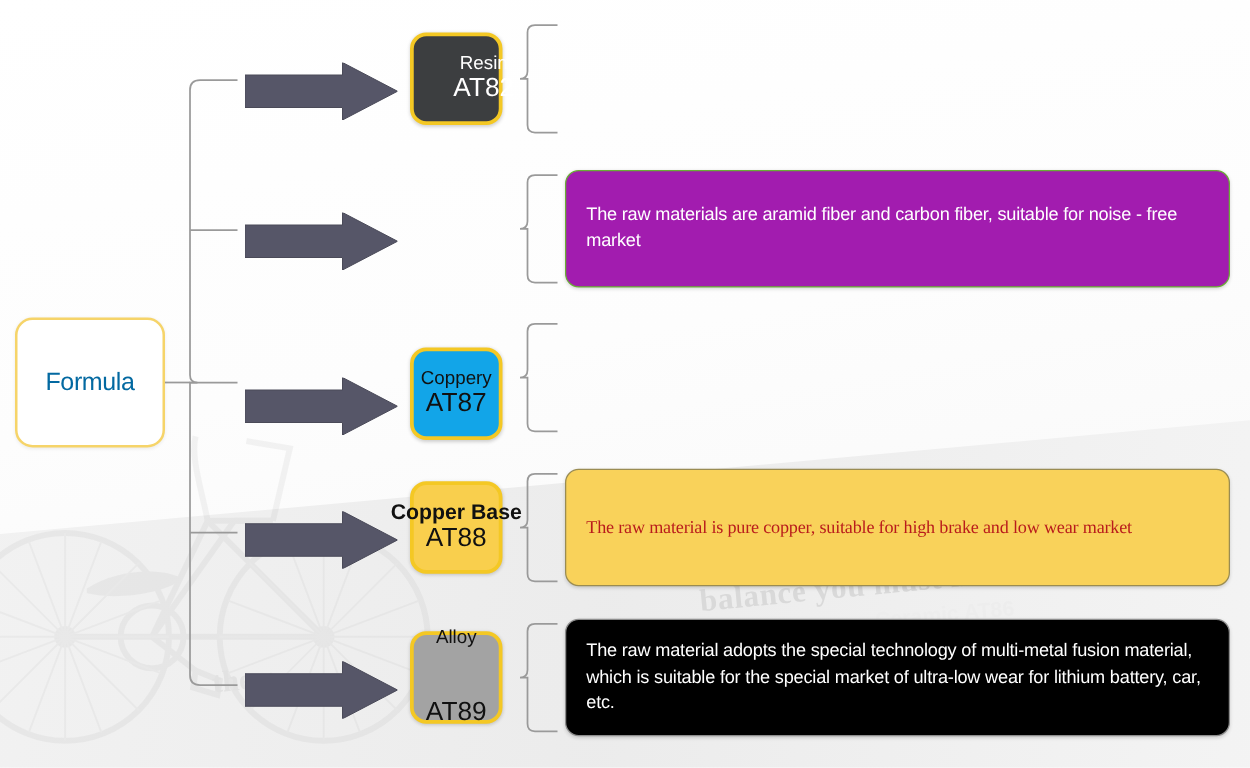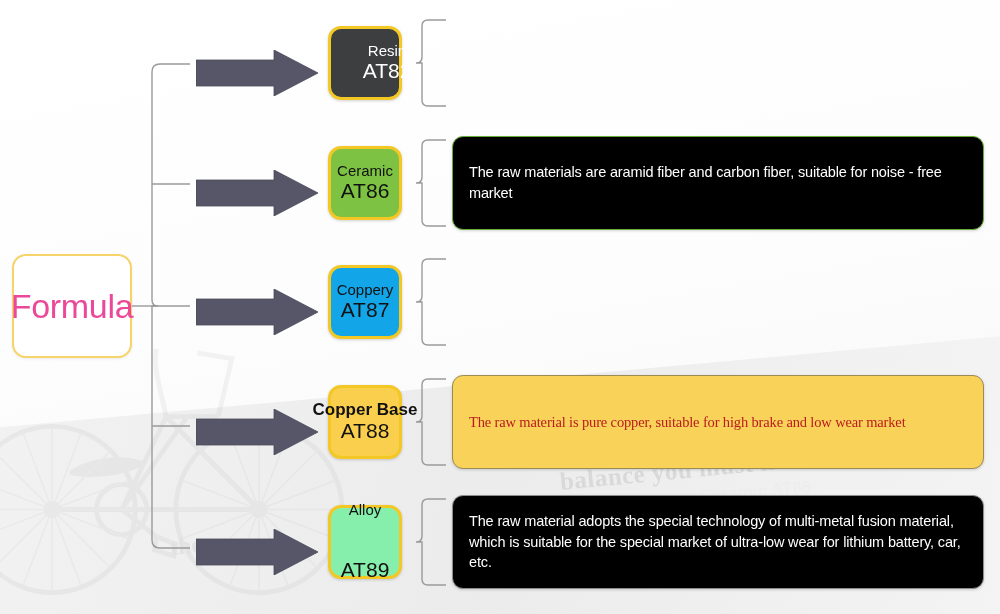--- a/index.html
+++ b/index.html
@@ -117,22 +117,22 @@
     background: #ffffff;
     border: 2px solid #f6d469;
     border-radius: 14px;
     display: flex;
     align-items: center;
     justify-content: center;
     box-shadow: 0 1px 3px rgba(0,0,0,0.07);
   }
 
   #root-node .root-label {
-    font-size: 34px;
-    color: #ec4899;
+    font-size: 20px;
+    color: #0369a1;
     letter-spacing: -0.3px;
   }
 
   
   .row {
     position: absolute;
     left: 0;
     width: 1000px;
     height: 120px;
   }
@@ -195,46 +195,46 @@
   .desc-text {
     font-size: 14.5px;
     line-height: 1.42;
     color: #ffffff;
     letter-spacing: -0.15px;
   }
 
   
   #row-0 { top: 14px; }
   #row-1 { top: 134px; }
-  #row-2 { top: 253px; text-align: right; }
+  #row-2 { top: 266px; text-align: right; }
   #row-3 { top: 373px; }
   #row-4 { top: 493px; }
 
   
   .theme-dark .node-box   { background: #3c3e40; border-color: #f4c824; }
   .theme-dark .node-name,
   .theme-dark .node-code  { color: #ffffff; margin-left: 44px; }
   .theme-dark .desc-box   { background: #3c3e40; border: 1px solid #2e3032; }
 
   .theme-green .node-box  { background: #7dc242; border-color: #f4c824; }
   .theme-green .node-name,
   .theme-green .node-code { color: #111111; }
-  .theme-green .desc-box  { background: #000000; border: 1px solid #6aad36; }
+  .theme-green .desc-box  { background: #a21caf; border: 1px solid #6aad36; }
 
   .theme-blue .node-box   { background: #12a5e8; border-color: #f4c824; }
   .theme-blue .node-name,
   .theme-blue .node-code  { color: #111111; }
   .theme-blue .desc-box   { background: #12a5e8; border: 1px solid #4a5a66; }
 
   .theme-yellow .node-box  { background: #f9cf4d; border-color: #f4c824; }
   .theme-yellow .node-name,
   .theme-yellow .node-code { color: #111111; }
   .theme-yellow .desc-box  { background: #f9d25a; border: 1px solid #9a8c52; }
 
-  .theme-gray .node-box   { background: #86efac; border-color: #f4c824; gap: 40px; }
+  .theme-gray .node-box   { background: #a3a3a3; border-color: #f4c824; gap: 40px; }
   .theme-gray .node-name,
   .theme-gray .node-code  { color: #111111; }
   .theme-gray .desc-box   { background: #000000; border: 1px solid #8d8d8d; }
 
   
   #row-3 .desc-text { color: #b91c1c; font-family: Liberation Serif, serif; }
 </style>
 </head>
 <body>
 
@@ -320,24 +320,20 @@
     <div class="node-box">
       <span class="node-name">Resin</span>
       <span class="node-code">AT82</span>
     </div>
   </div>
 
   <div class="row theme-green" id="row-1">
     <svg class="arrow" viewBox="0 0 122 46">
       <polygon points="0,10 78,10 78,0 122,23 78,46 78,36 0,36" fill="#565668" stroke="#4a4a58" stroke-width="0.8"></polygon>
     </svg>
-    <div class="node-box">
-      <span class="node-name">Ceramic</span>
-      <span class="node-code">AT86</span>
-    </div>
     <div class="desc-box">
       <span class="desc-text">The raw materials are aramid fiber and carbon fiber, suitable for noise - free market</span>
     </div>
   </div>
 
   <div class="row theme-blue" id="row-2">
     <svg class="arrow" viewBox="0 0 122 46">
       <polygon points="0,10 78,10 78,0 122,23 78,46 78,36 0,36" fill="#565668" stroke="#4a4a58" stroke-width="0.8"></polygon>
     </svg>
     <div class="node-box">

